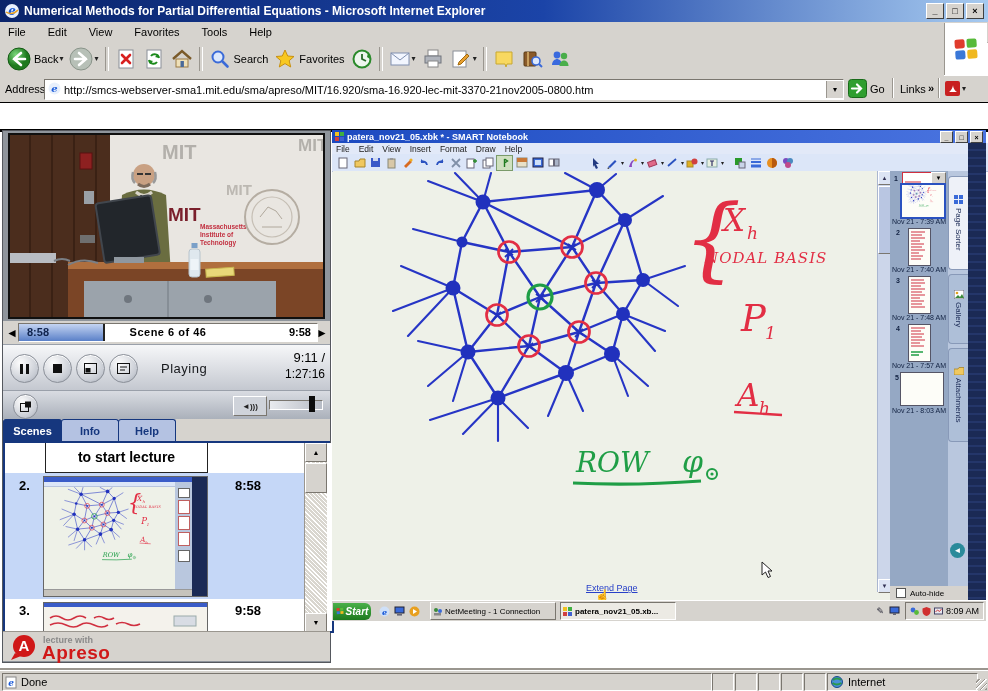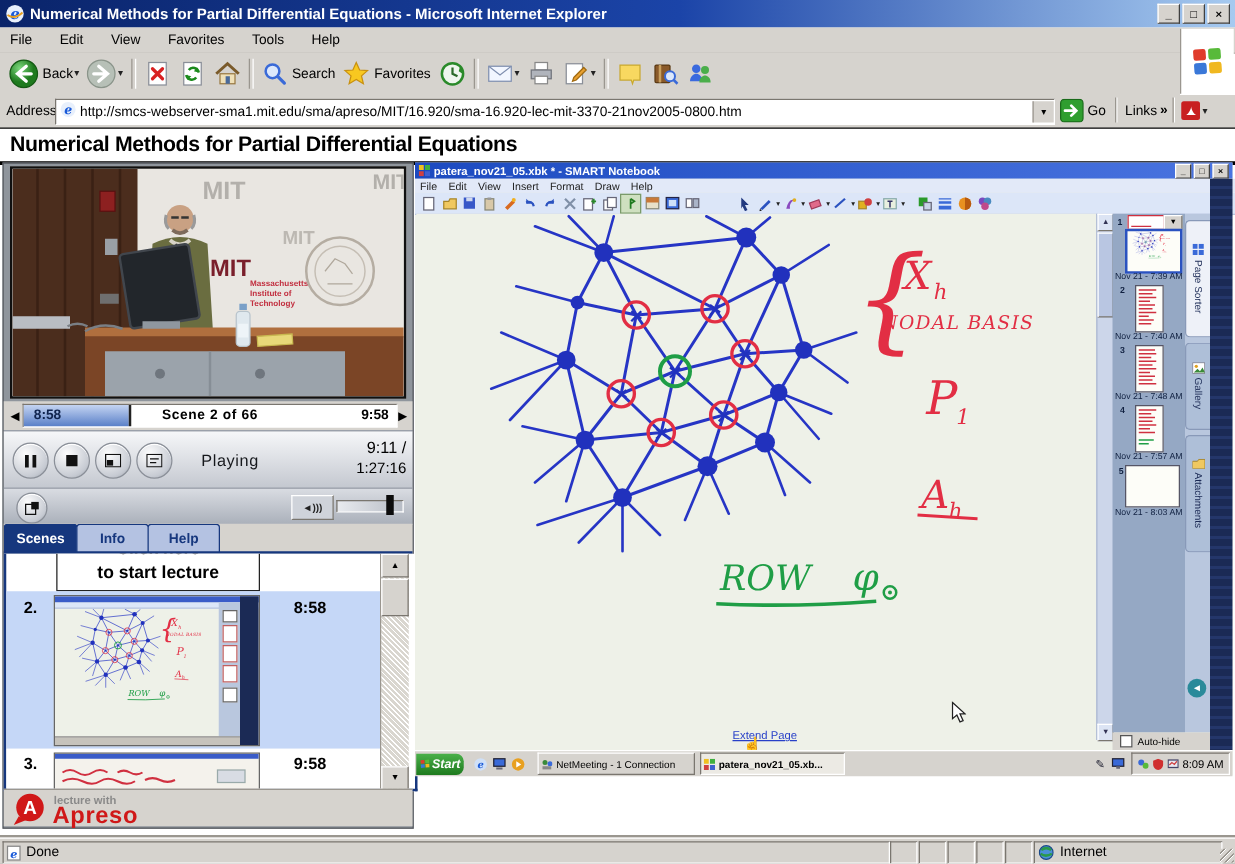--- a/index.html
+++ b/index.html
@@ -279,21 +279,20 @@
     <span class="a row" style="left:944px;top:4px;">
       <svg width="17" height="17">
           <rect x="1" y="1" width="15" height="15" rx="2" fill="#c82020"></rect>
           <path d="M5 12c2-1 4-5 4-7 0 3 2 6 4 7-2 0-6 0-8 0z" fill="#fff"></path>
         </svg>
       <span class="drop">▾</span>
     </span>
   </div>
 
   <div class="a" style="left:0;top:102px;width:988px;height:26px;background:#fff;border-top:1px solid #000;border-bottom:3px solid #000;">
-    <span class="a b" style="left:8px;top:3px;font-size:17px;letter-spacing:-0.3px;">Numerical Methods for Partial Differential Equations</span>
   </div>
 
   <div class="a" style="left:2px;top:130px;width:327px;height:531px;border:1px solid #55585e;background:#8f959c;">
 
     <div class="a" style="left:5px;top:2px;width:313px;height:182px;border:2px solid #101010;background:#e9e6e1;">
       <svg width="313" height="182" viewBox="0 0 313 182">
         <rect width="313" height="182" fill="#e9e6e1"></rect>
         <rect width="100" height="182" fill="#4b2d1d"></rect>
         <path d="M20 0V182M42 0V182M64 0V182M86 0V182" stroke="#3a2114" stroke-width="2"></path>
         <rect x="70" y="18" width="12" height="16" fill="#8d2020" stroke="#5a1010"></rect>
@@ -341,21 +340,21 @@
           </g>
       </svg>
     </div>
 
     <div class="a chrome" style="left:0;top:190px;width:327px;height:23px;">
       <span class="a" style="left:3px;top:5px;font-size:12px;">◄</span>
       <div class="a bev-in" style="left:15px;top:2px;width:298px;height:17px;background:#fff;">
         <div class="a" style="left:0;top:0;width:84px;height:17px;background:linear-gradient(#c4d4f2,#5a80c8);"></div>
         <div class="a" style="left:84px;top:0;width:2px;height:17px;background:#222;"></div>
         <span class="a t11 b" style="left:8px;top:2px;color:#10244e;">8:58</span>
-        <span class="a t11" style="left:0;top:2px;width:298px;text-align:center;font-weight:bold;letter-spacing:0.5px;">Scene 2 of 66</span>
+        <span class="a t11" style="left:0;top:2px;width:298px;text-align:center;font-weight:bold;letter-spacing:0.5px;">Scene 6 of 46</span>
         <span class="a t11 b" style="right:6px;top:2px;">9:58</span>
       </div>
       <span class="a" style="right:2px;top:5px;font-size:12px;">►</span>
     </div>
 
     <div class="a" style="left:0;top:213px;width:327px;height:46px;background:linear-gradient(#f6f7f9,#c3c7cf);border-top:1px solid #9aa0aa;">
       <div class="rbtn" style="left:7px;top:9px;">
         <span style="display:flex;gap:3px;">
             <span style="width:3px;height:10px;background:#111;"></span>
             <span style="width:3px;height:10px;background:#111;"></span>

